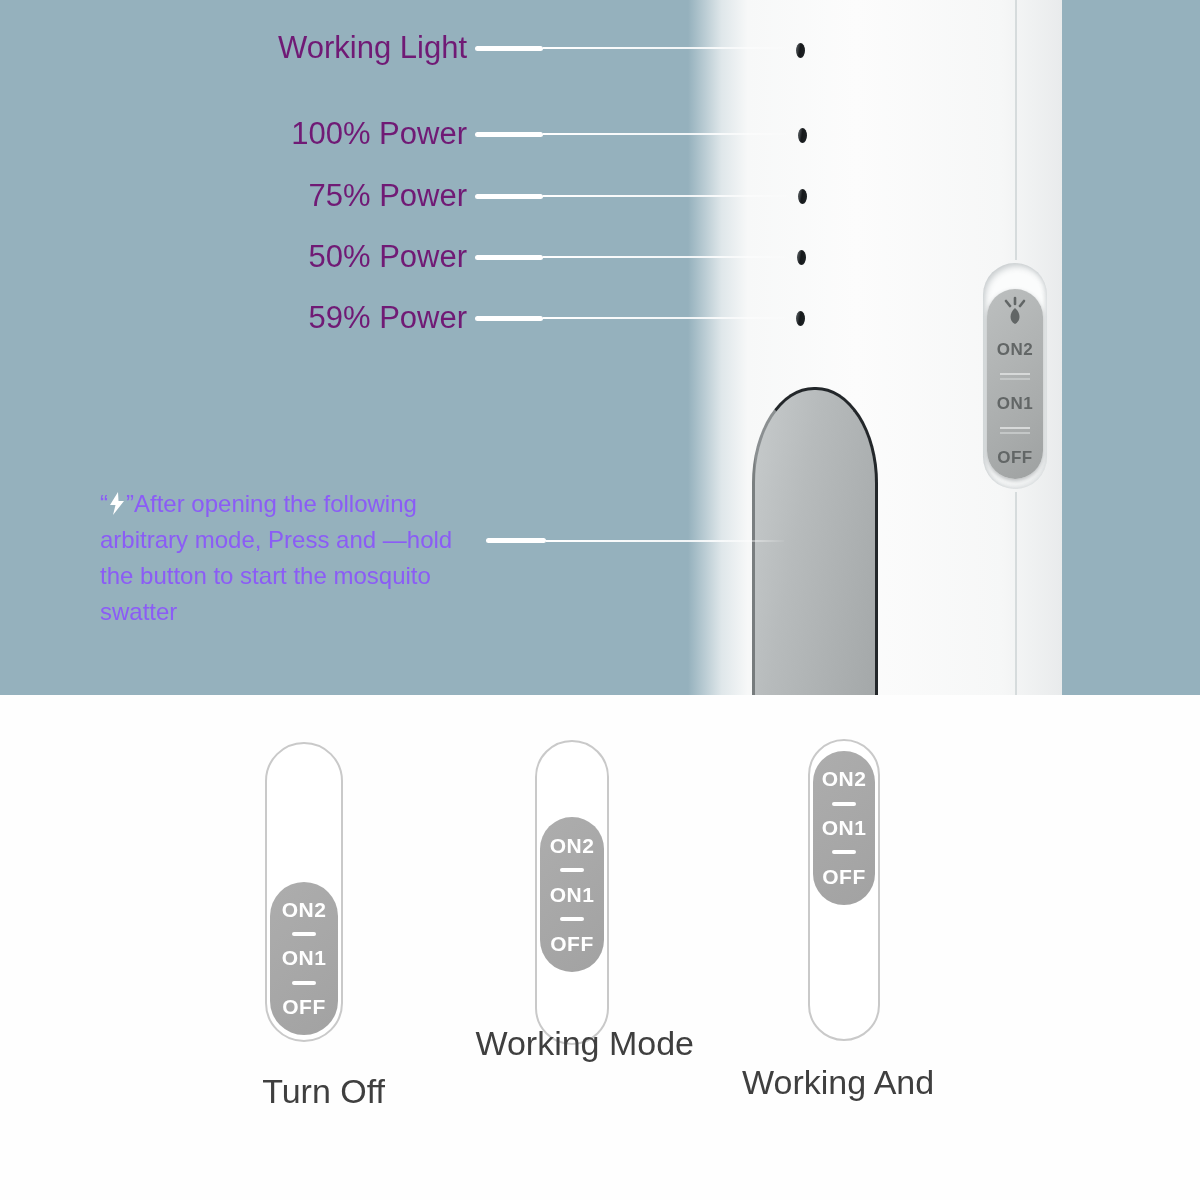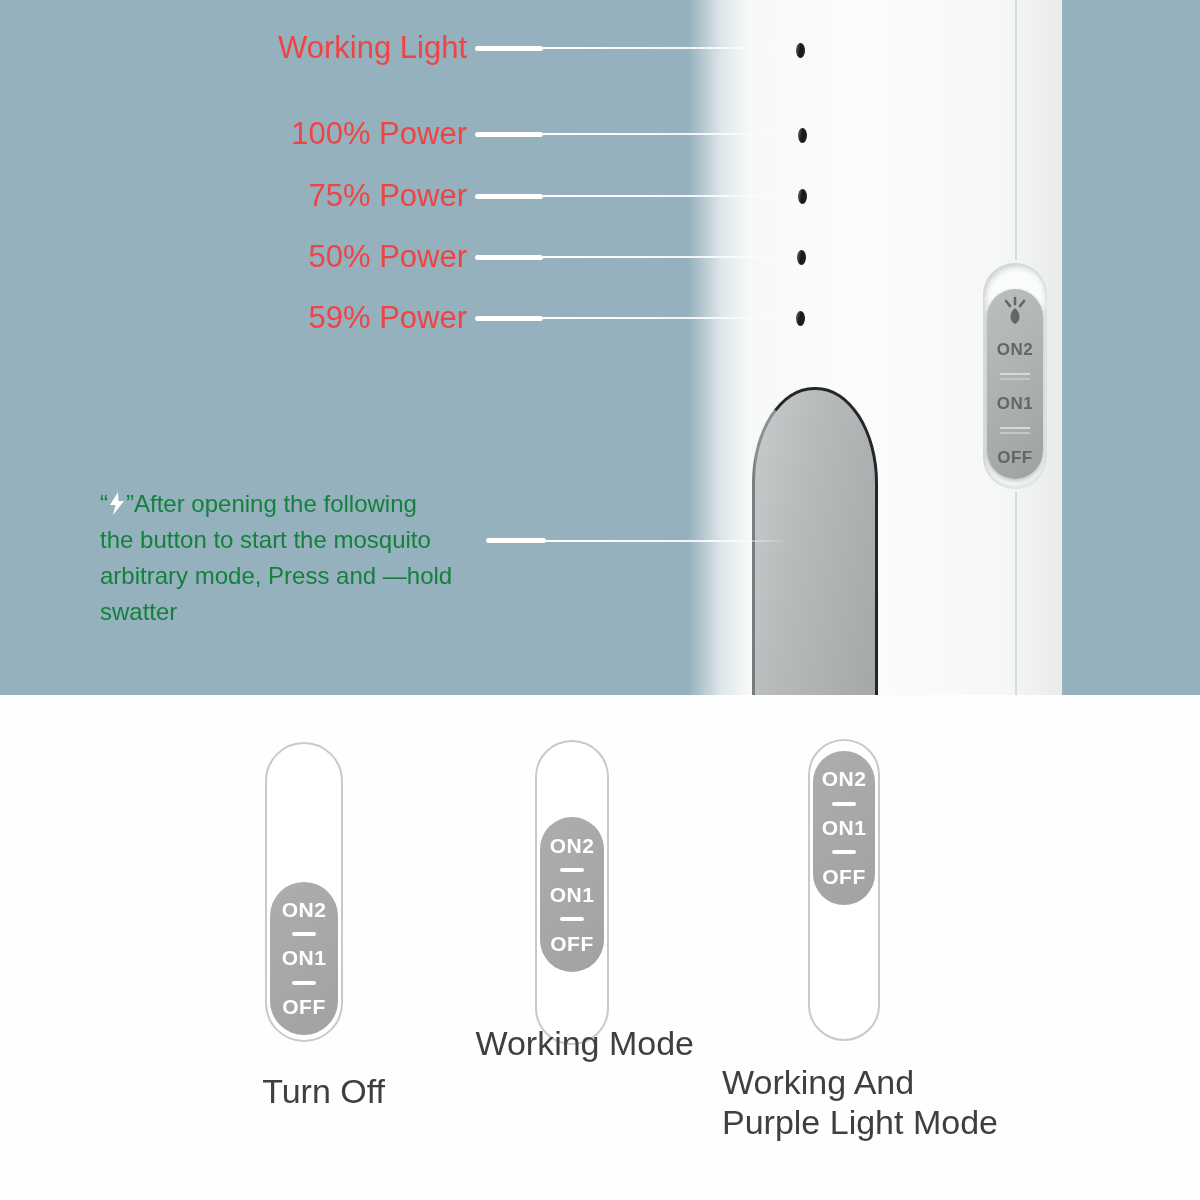--- a/index.html
+++ b/index.html
@@ -39,26 +39,26 @@
     position:absolute;left:4px;top:26px;width:56px;height:190px;border-radius:28px;
     background:linear-gradient(135deg,#bcbfbf 0%,#a8abab 70%,#9ea1a1 100%);
     box-shadow:0 2px 4px rgba(60,70,75,0.35);
     display:flex;flex-direction:column;align-items:center;justify-content:space-between;
     padding:7px 0 11px 0;box-sizing:border-box;
     color:#626666;font-weight:bold;font-size:17px;letter-spacing:0.5px;
   }
   .double-divider{width:30px;height:7px;border-top:2px solid #d7d9d9;border-bottom:2px solid #c4c7c7;box-sizing:border-box;}
   
   .callout-label{
-    position:absolute;right:733px;color:#ef4444;font-size:31px;white-space:nowrap;
+    position:absolute;right:733px;color:#701a75;font-size:31px;white-space:nowrap;
   }
   .callout-dash{position:absolute;height:5px;border-radius:3px;background:#ffffff;}
   .callout-line{position:absolute;height:2px;background:linear-gradient(90deg,#ffffff 0%,rgba(255,255,255,0.85) 70%,rgba(255,255,255,0.05) 100%);}
   
-  .note{position:absolute;left:100px;top:486px;width:400px;color:#15803d;font-size:24px;line-height:36px;}
+  .note{position:absolute;left:100px;top:486px;width:400px;color:#8b5cf6;font-size:24px;line-height:36px;}
   .note-line{display:block;}
   .bolt-icon{display:inline-block;vertical-align:-3px;margin:0 1px;}
   
   .diagram-bg{position:absolute;left:0;top:695px;width:1200px;height:505px;background:#fefefe;}
   .switch-pill{
     position:absolute;background:#ffffff;border:2px solid #c9c9c9;border-radius:40px;box-sizing:border-box;
     box-shadow:inset 0 0 0 3px #ffffff;
   }
   .switch-slider{
     position:absolute;left:3px;right:3px;border-radius:34px;
@@ -129,22 +129,22 @@
 
   <div class="callout-dash" style="left:475px;top:316px;width:68px;"></div>
   <div class="callout-line" style="left:543px;top:317px;width:246px;"></div>
 
   <div class="note">
     <span class="note-line">
       <span>“</span><svg class="bolt-icon" width="16" height="23" viewBox="0 0 16 23">
           <path d="M9 0 L1 13 H6.5 L4 23 L15 9 H9.5 Z" fill="#ffffff"></path>
         </svg><span>”</span><span>After opening the following</span>
     </span>
+    <span class="note-line">arbitrary mode, Press and —hold</span>
     <span class="note-line">the button to start the mosquito</span>
-    <span class="note-line">arbitrary mode, Press and —hold</span>
     <span class="note-line">swatter</span>
   </div>
   <div class="callout-dash" style="left:486px;top:538px;width:60px;"></div>
   <div class="callout-line" style="left:546px;top:540px;width:238px;"></div>
 
   <div class="diagram-bg"></div>
 
   <div class="switch-pill" style="left:265px;top:742px;width:78px;height:300px;">
     <div class="switch-slider" style="top:138px;height:153px;">
       <span>ON2</span>
@@ -170,18 +170,17 @@
       <span>ON2</span>
       <div class="single-divider"></div>
       <span>ON1</span>
       <div class="single-divider"></div>
       <span>OFF</span>
     </div>
   </div>
 
   <div class="caption center" style="left:225px;top:1072px;width:160px;">Turn Off</div>
   <div class="caption center" style="left:434px;top:1024px;width:260px;">Working Mode</div>
-  <div class="caption" style="left:722px;top:1062px;">
+  <div class="caption" style="left:742px;top:1062px;">
     <span class="caption-line">Working And</span>
-    <span class="caption-line">Purple Light Mode</span>
   </div>
 
 </div>
 
 </body></html>

